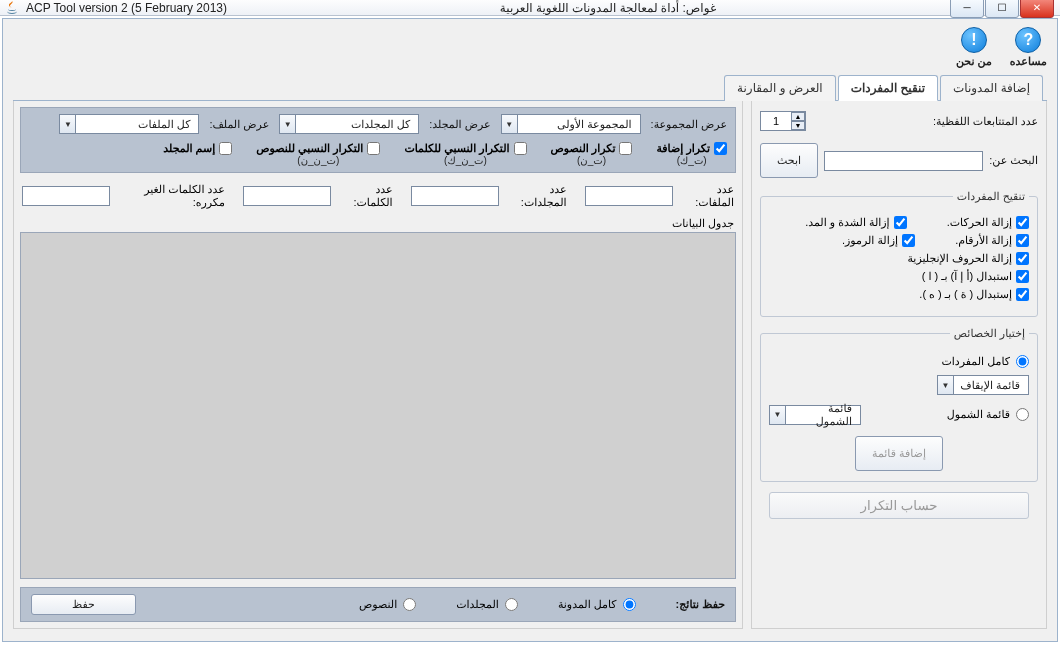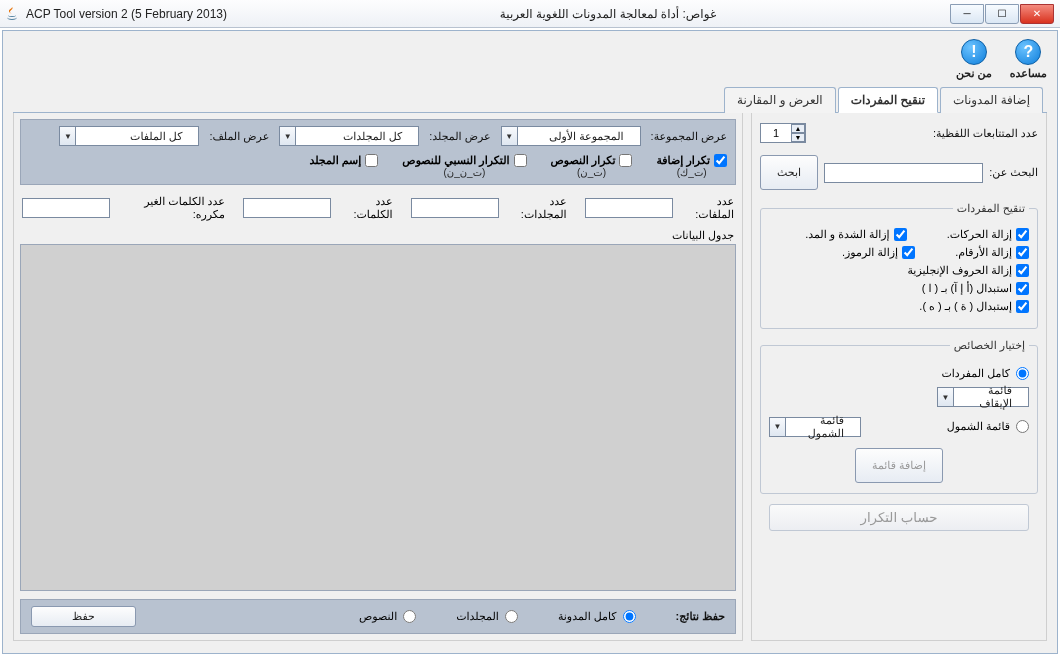--- a/index.html
+++ b/index.html
@@ -9,21 +9,21 @@
     background: #fff;
     direction: rtl;
     width: 1060px;
     height: 660px;
     overflow: hidden;
   }
   .titlebar {
     display: flex;
     align-items: center;
     justify-content: space-between;
-    height: 28px;
+    height: 16px;
     background: linear-gradient(#fdfdfe,#eef1f6);
     border-bottom: 1px solid #b8c2d0;
     padding: 0 6px 0 0;
     direction: ltr;
   }
   .titlebar-left { display: flex; align-items: center; gap: 6px; }
   .java-icon { width: 16px; height: 16px; margin-left: 4px; }
   .title-ltr { font-size: 12px; color: #222; }
   .title-rtl { font-size: 12px; color: #222; direction: rtl; margin-right: 8px; margin-left: 48px; }
   .win-controls { display: flex; direction: ltr; }
@@ -164,21 +164,21 @@
   .radio { display: flex; align-items: center; gap: 6px; margin: 7px 0; font-size: 11px; }
   .radio input { width: 13px; height: 13px; }
 
   .combo {
     display: inline-flex; align-items: center;
     border: 1px solid #7a8aa0;
     background: #fff; height: 20px;
     direction: rtl; padding-right: 4px;
     position: relative;
   }
-  .combo-text { flex:1; font-size: 11px; color: #222; padding: 0 12px; }
+  .combo-text { flex:1; font-size: 11px; color: #222; padding: 0 4px; }
   .combo-arrow {
     width: 16px; height: 18px;
     border-right: 1px solid #7a8aa0;
     display: flex; align-items: center; justify-content: center;
     font-size: 8px; color: #333;
     background: linear-gradient(#f7f9fc,#dfe7f1);
   }
 
   .gray-panel {
     background: #b8c2d0;
@@ -402,20 +402,27 @@
           <div class="check-col">
             <label class="chk">
                 <input type="checkbox" style="">
                 <span>تكرار النصوص</span>
               </label>
             <div class="sub">(ت_ن)</div>
           </div>
           <div class="check-col">
             <label class="chk">
                 <input type="checkbox" style="">
+                <span>التكرار النسبي للكلمات</span>
+              </label>
+            <div class="sub">(ت_ن_ك)</div>
+          </div>
+          <div class="check-col">
+            <label class="chk">
+                <input type="checkbox" style="">
                 <span>التكرار النسبي للنصوص</span>
               </label>
             <div class="sub">(ت_ن_ن)</div>
           </div>
           <div class="check-col">
             <label class="chk">
                 <input type="checkbox" style="">
                 <span>إسم المجلد</span>
               </label>
           </div>

